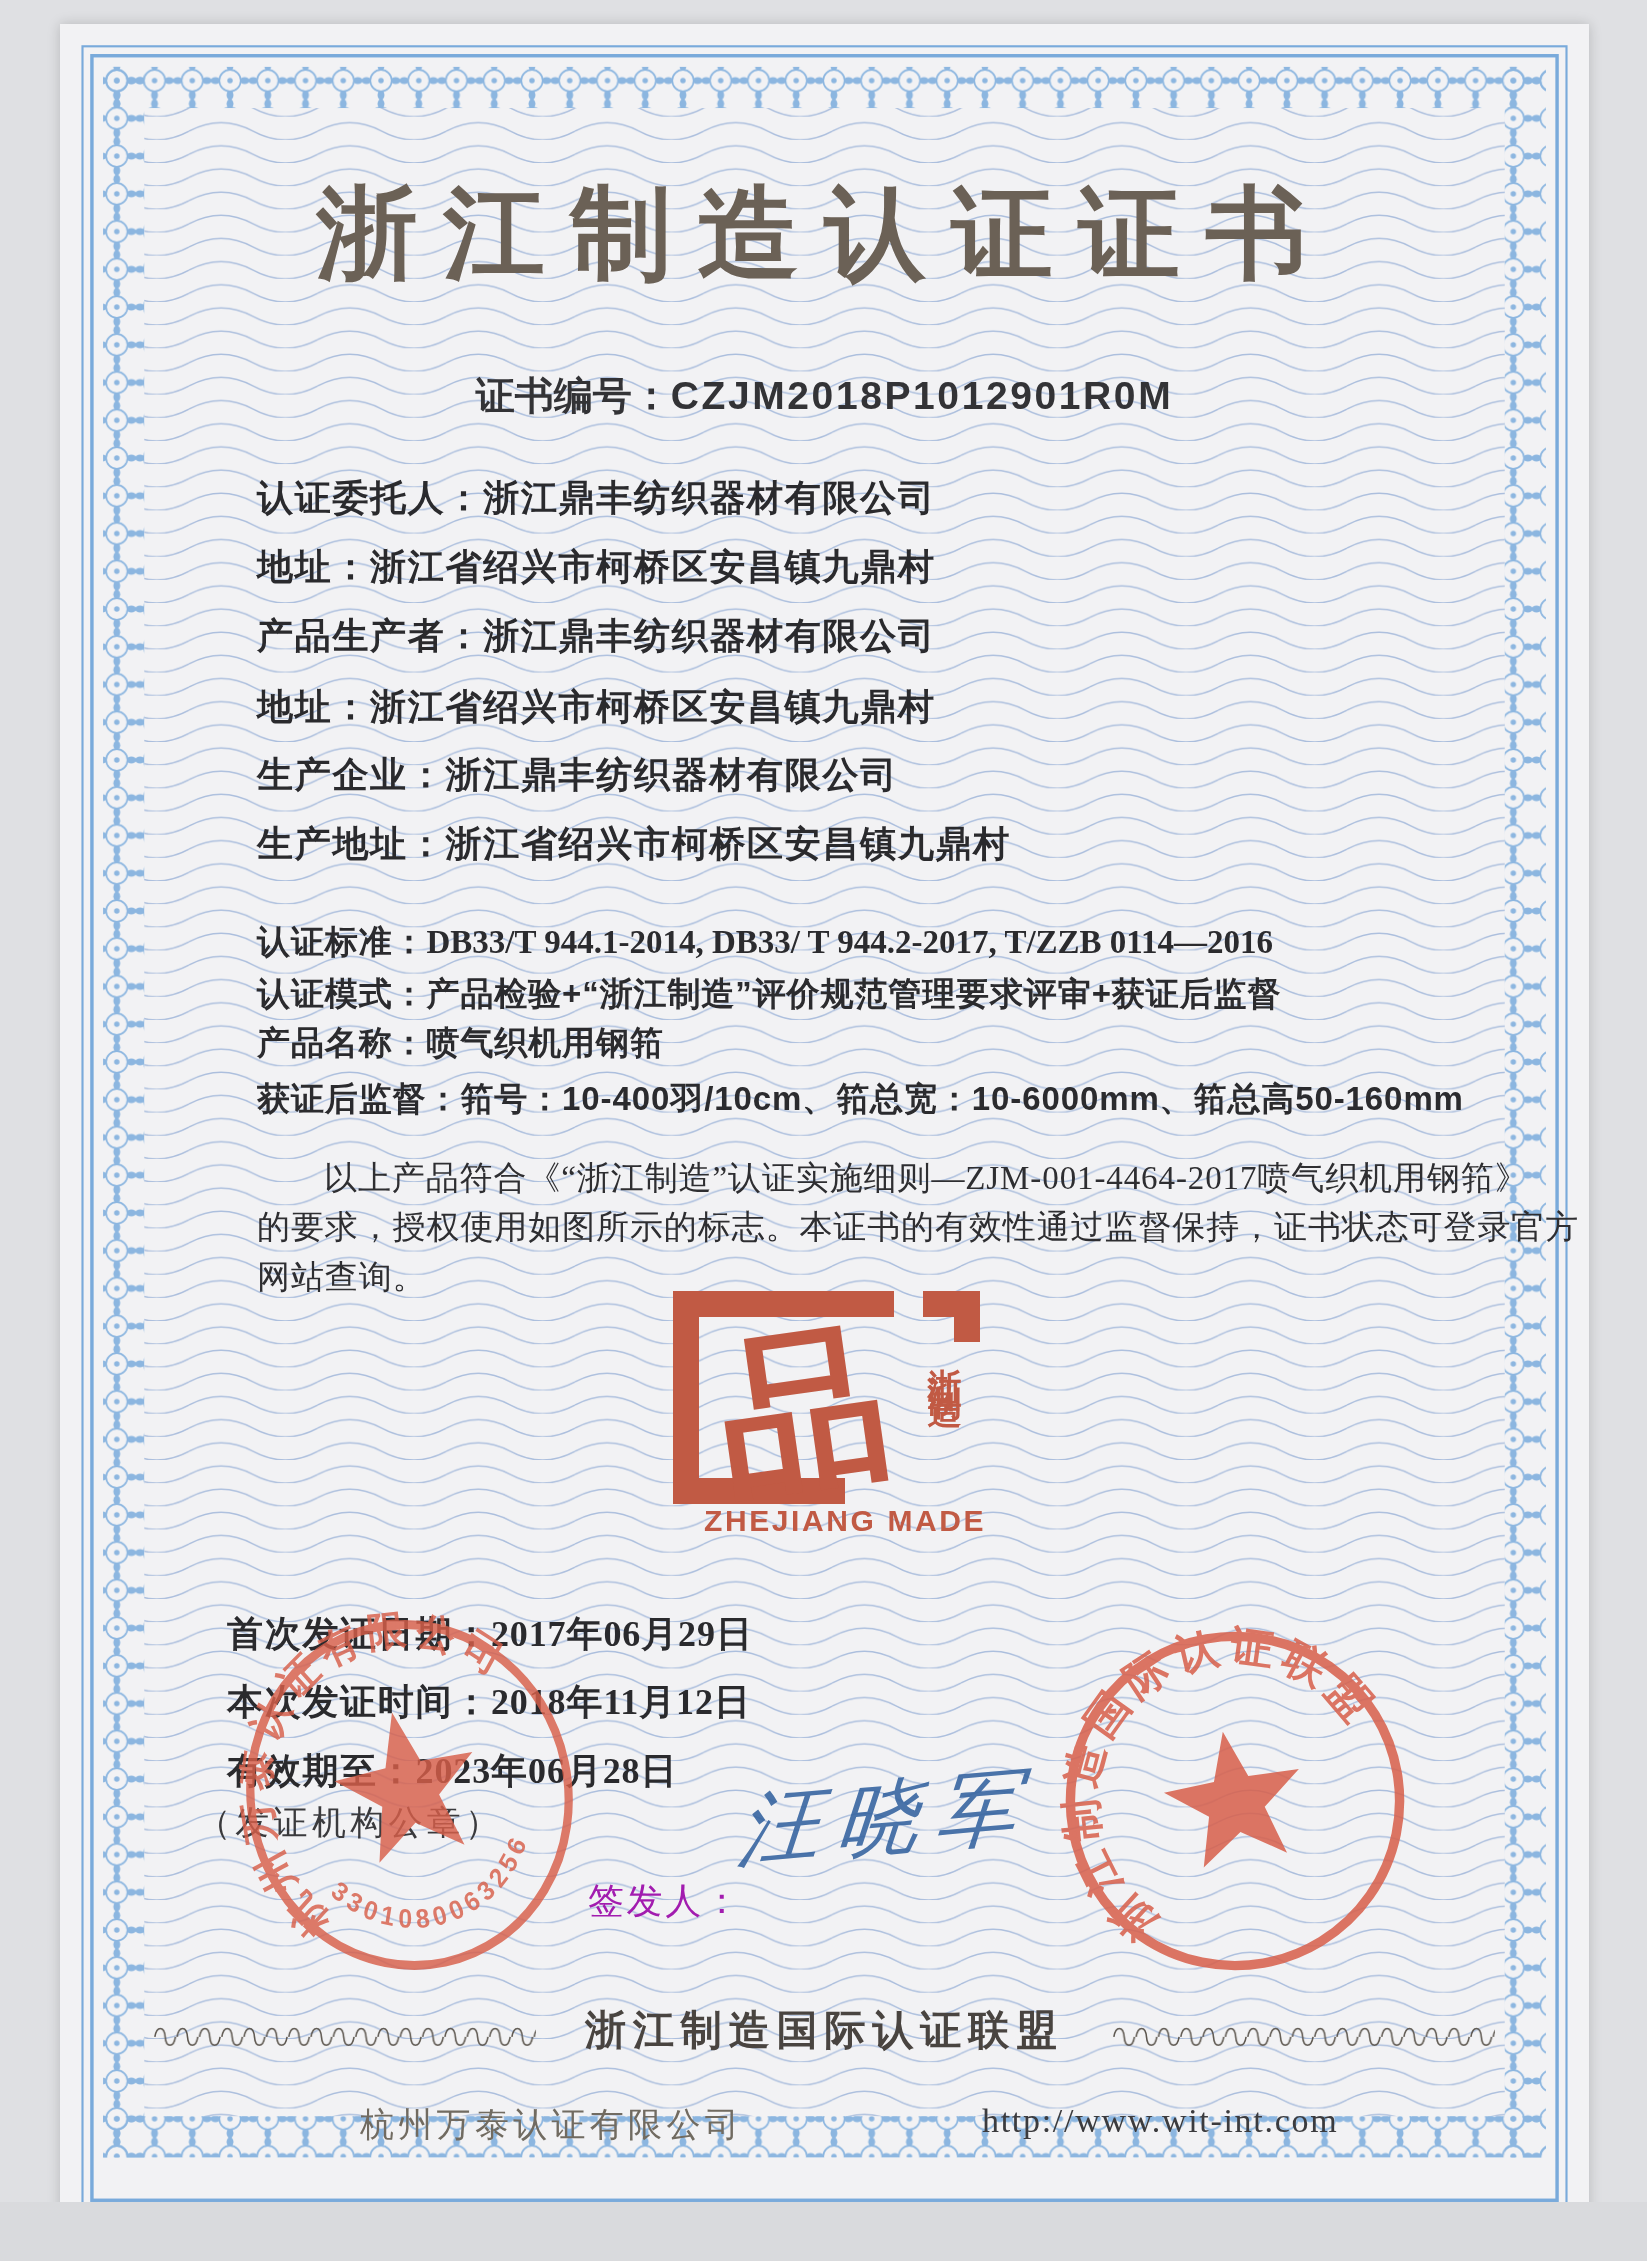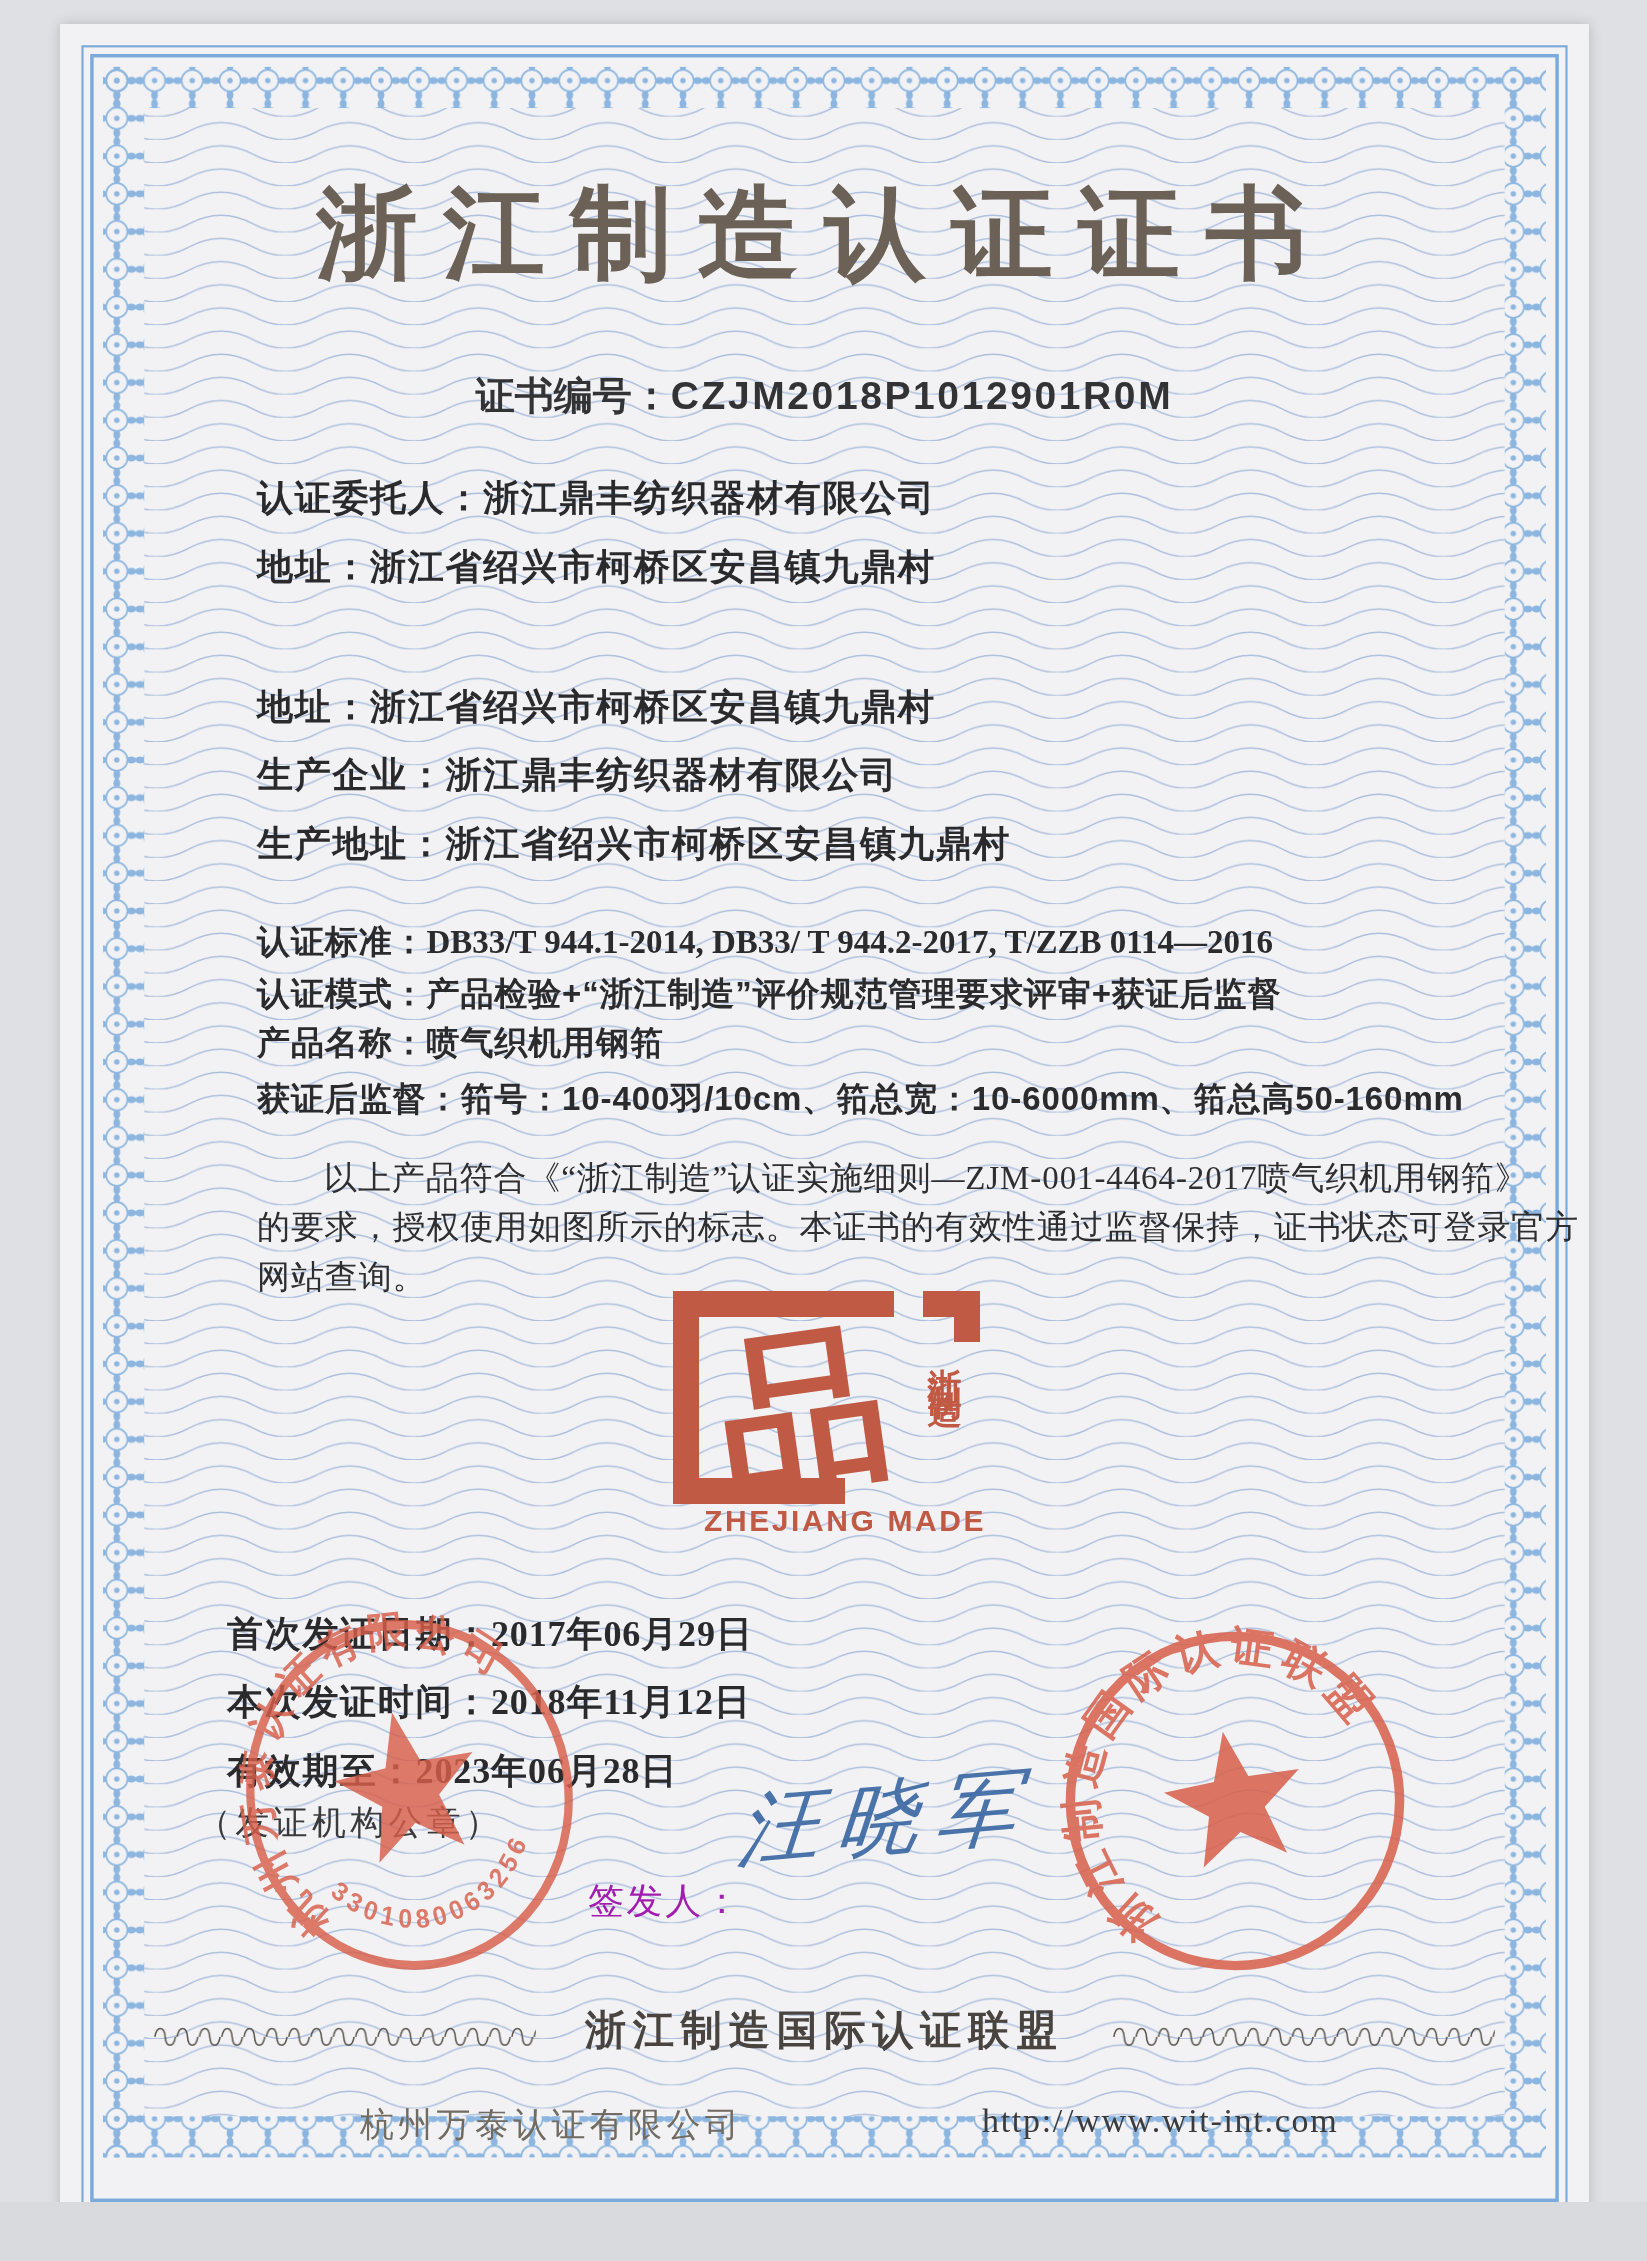--- a/index.html
+++ b/index.html
@@ -78,20 +78,23 @@
 
     <div class="abs certno">
       <span>证书编号：</span><span class="num">CZJM2018P1012901R0M</span>
     </div>
 
     <div class="abs frow" style="top:450px">
       <span>认证委托人：</span><span>浙江鼎丰纺织器材有限公司</span>
     </div>
     <div class="abs frow" style="top:519px">
       <span>地址：</span><span>浙江省绍兴市柯桥区安昌镇九鼎村</span>
+    </div>
+    <div class="abs frow" style="top:588px">
+      <span>产品生产者：</span><span>浙江鼎丰纺织器材有限公司</span>
     </div>
     <div class="abs frow" style="top:659px">
       <span>地址：</span><span>浙江省绍兴市柯桥区安昌镇九鼎村</span>
     </div>
     <div class="abs frow" style="top:727px">
       <span>生产企业：</span><span>浙江鼎丰纺织器材有限公司</span>
     </div>
     <div class="abs frow" style="top:796px">
       <span>生产地址：</span><span>浙江省绍兴市柯桥区安昌镇九鼎村</span>
     </div>

